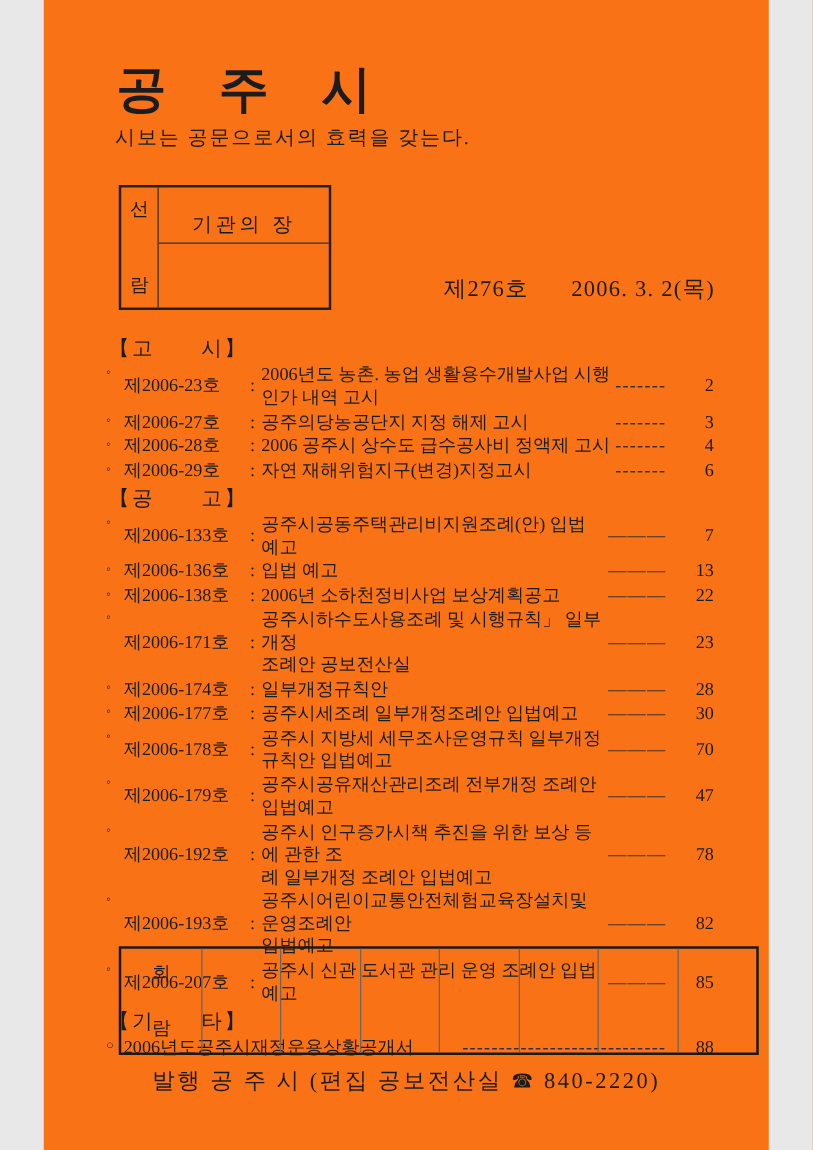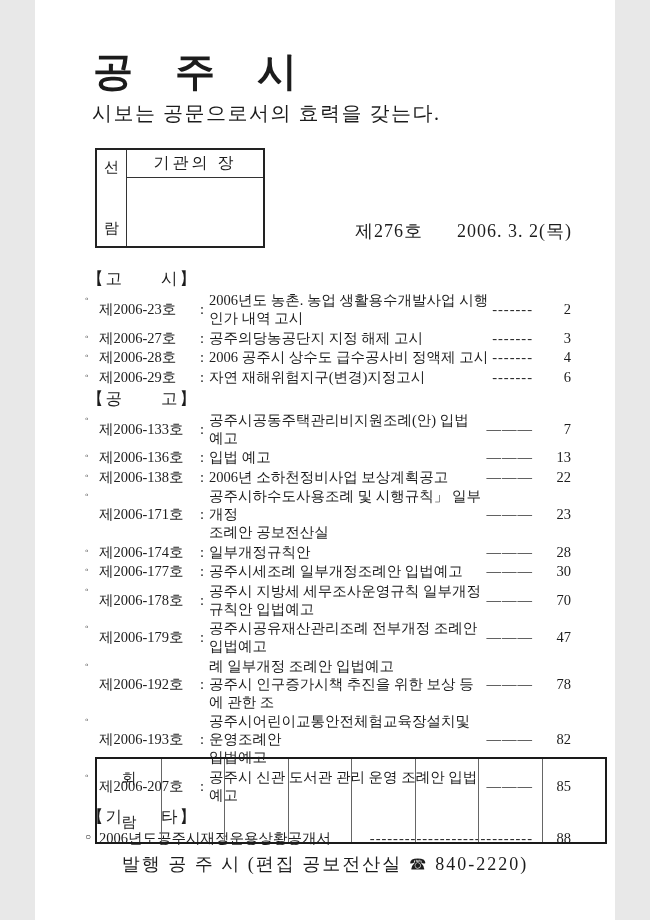--- a/index.html
+++ b/index.html
@@ -1,49 +1,49 @@
 <!DOCTYPE html>
 <html><head>
 <meta charset="utf-8">
 <style>
   html,body{margin:0;padding:0;background:#e8e8e8;}
   .page{
     position:relative;
     width:580px;height:920px;
     margin:0 auto;
-    background:#ffffff;
+    background:#f97316;
     font-family:"Liberation Serif","DejaVu Serif",serif;
     color:#1c1c1c;
     overflow:hidden;
   }
   .page-title{
     position:absolute;top:44px;left:58px;
     font-size:40px;font-weight:bold;letter-spacing:16px;
     white-space:nowrap;
   }
   .page-subtitle{
     position:absolute;top:100px;left:57px;
-    font-size:20px;letter-spacing:1.5px;white-space:nowrap;
+    font-size:16px;letter-spacing:1.5px;white-space:nowrap;
   }
   .seal-box{
     position:absolute;top:148px;left:60px;
     width:170px;height:100px;
     border:2px solid #222;
     display:flex;box-sizing:border-box;
   }
   .seal-side{
     width:30px;border-right:1.2px solid #333;
     display:flex;flex-direction:column;justify-content:space-between;
     align-items:center;padding:8px 0;font-size:15px;box-sizing:border-box;
   }
   .seal-main{flex:1;display:flex;flex-direction:column;}
   .seal-head{
     height:28px;border-bottom:1.2px solid #333;
     display:flex;align-items:center;justify-content:center;
-    font-size:16px;letter-spacing:3px;box-sizing:border-box;
+    font-size:16px;letter-spacing:3px;box-sizing:border-box;margin-top:17px;
   }
   .issue-line{
     position:absolute;top:219px;left:320px;
     font-size:18px;white-space:nowrap;letter-spacing:1px;
   }
   .issue-line .gap{display:inline-block;width:34px;}
   .toc{
     position:absolute;top:266px;left:48px;right:44px;
     font-size:14.5px;line-height:18px;
   }
@@ -232,22 +232,22 @@
             <div>공주시공유재산관리조례 전부개정 조례안 입법예고</div>
           </span>
           <span class="leader">———</span>
           <span class="page-no">47</span>
         </div>
         <div class="toc-item">
           <span class="marker">◦</span>
           <span class="num">제2006-192호</span>
           <span class="colon">:</span>
           <span class="title">
+            <div>공주시 인구증가시책 추진을 위한 보상 등에 관한 조</div>
             <div>례 일부개정 조례안 입법예고</div>
-            <div>공주시 인구증가시책 추진을 위한 보상 등에 관한 조</div>
           </span>
           <span class="leader">———</span>
           <span class="page-no">78</span>
         </div>
         <div class="toc-item">
           <span class="marker">◦</span>
           <span class="num">제2006-193호</span>
           <span class="colon">:</span>
           <span class="title">
             <div>공주시어린이교통안전체험교육장설치및운영조례안</div>

